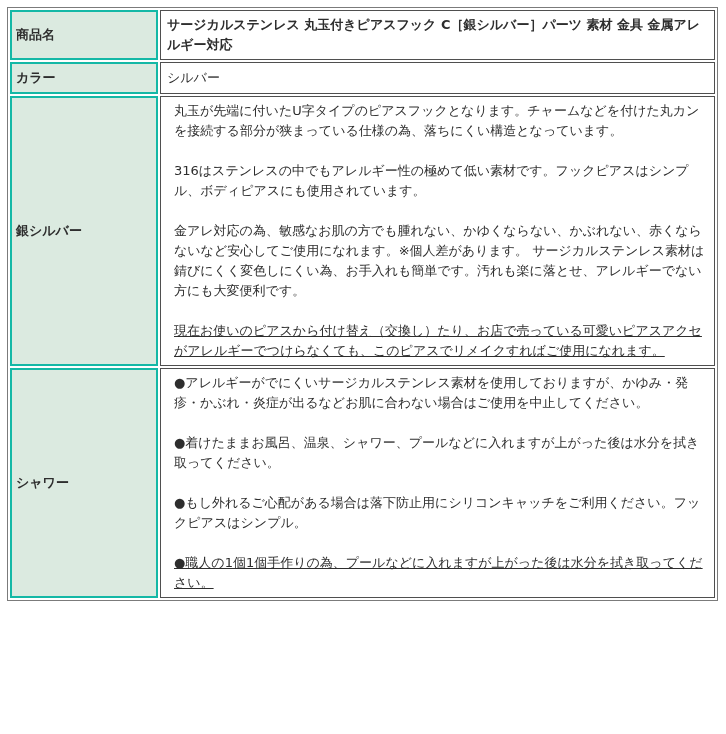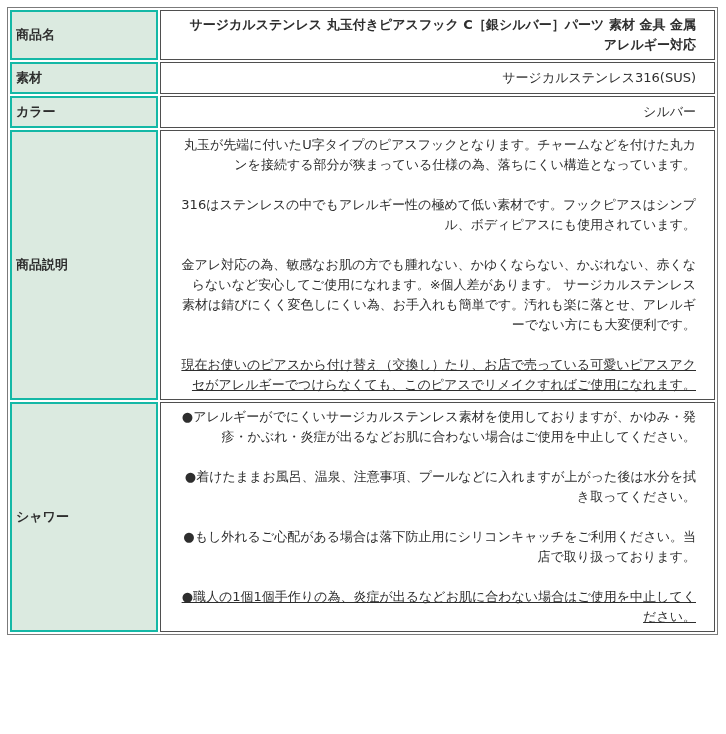--- a/index.html
+++ b/index.html
@@ -30,70 +30,66 @@
     border: 2px solid #14b8a6;
     font-weight: bold;
     text-align: left;
     vertical-align: middle;
     padding: 0 4px;
     font-size: 13px;
   }
   table.spec td {
     border: 1px solid #4f4f4f;
     background: #ffffff;
-    text-align: right;
+    text-align: left;
     vertical-align: middle;
-    padding: 4px 18px;
+    padding: 4px 6px;
     word-break: break-all;
   }
   table.spec td.single {
     height: 22px;
   }
   table.spec td p {
-    margin: 0 0 20px 0;
+    margin: 0 0 20px 7px;
   }
   table.spec td p:last-child {
     margin-bottom: 0;
     text-decoration: underline;
   }
   td.bold-value {
     font-weight: bold;
   }
 </style>
 </head>
 <body>
 
 <div class="page">
   <table class="spec">
     <tbody>
       <tr>
         <th>商品名</th>
         <td class="bold-value">サージカルステンレス 丸玉付きピアスフック C［銀シルバー］パーツ 素材 金具 金属アレルギー対応</td>
       </tr>
       <tr>
-        <th>素材</th>
-        <td class="single">サージカルステンレス316(SUS)</td>
-      </tr>
-      <tr>
         <th>カラー</th>
         <td class="single">シルバー</td>
       </tr>
       <tr>
-        <th>商品説明</th>
+        <th>銀シルバー</th>
         <td>
           <p>丸玉が先端に付いたU字タイプのピアスフックとなります。チャームなどを付けた丸カンを接続する部分が狭まっている仕様の為、落ちにくい構造となっています。</p>
           <p>316はステンレスの中でもアレルギー性の極めて低い素材です。フックピアスはシンプル、ボディピアスにも使用されています。</p>
           <p>金アレ対応の為、敏感なお肌の方でも腫れない、かゆくならない、かぶれない、赤くならないなど安心してご使用になれます。※個人差があります。 サージカルステンレス素材は錆びにくく変色しにくい為、お手入れも簡単です。汚れも楽に落とせ、アレルギーでない方にも大変便利です。</p>
           <p>現在お使いのピアスから付け替え（交換し）たり、お店で売っている可愛いピアスアクセがアレルギーでつけらなくても、このピアスでリメイクすればご使用になれます。</p>
         </td>
       </tr>
       <tr>
         <th>シャワー</th>
         <td>
           <p>●アレルギーがでにくいサージカルステンレス素材を使用しておりますが、かゆみ・発疹・かぶれ・炎症が出るなどお肌に合わない場合はご使用を中止してください。</p>
-          <p>●着けたままお風呂、温泉、注意事項、プールなどに入れますが上がった後は水分を拭き取ってください。</p>
-          <p>●もし外れるご心配がある場合は落下防止用にシリコンキャッチをご利用ください。当店で取り扱っております。</p>
-          <p>●職人の1個1個手作りの為、炎症が出るなどお肌に合わない場合はご使用を中止してください。</p>
+          <p>●着けたままお風呂、温泉、シャワー、プールなどに入れますが上がった後は水分を拭き取ってください。</p>
+          <p>●もし外れるご心配がある場合は落下防止用にシリコンキャッチをご利用ください。フックピアスはシンプル。</p>
+          <p>●職人の1個1個手作りの為、プールなどに入れますが上がった後は水分を拭き取ってください。</p>
         </td>
       </tr>
     </tbody>
   </table>
 </div>
 
 </body></html>

